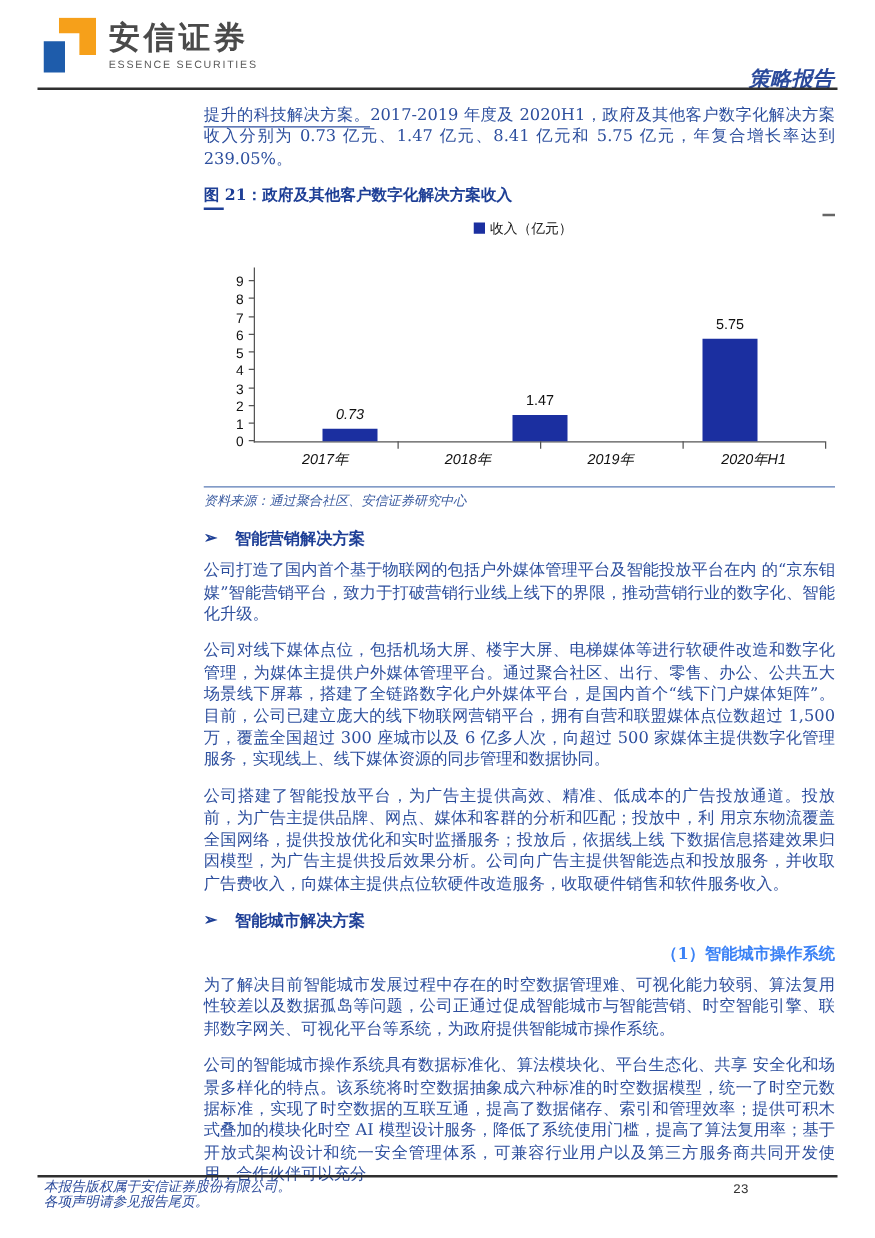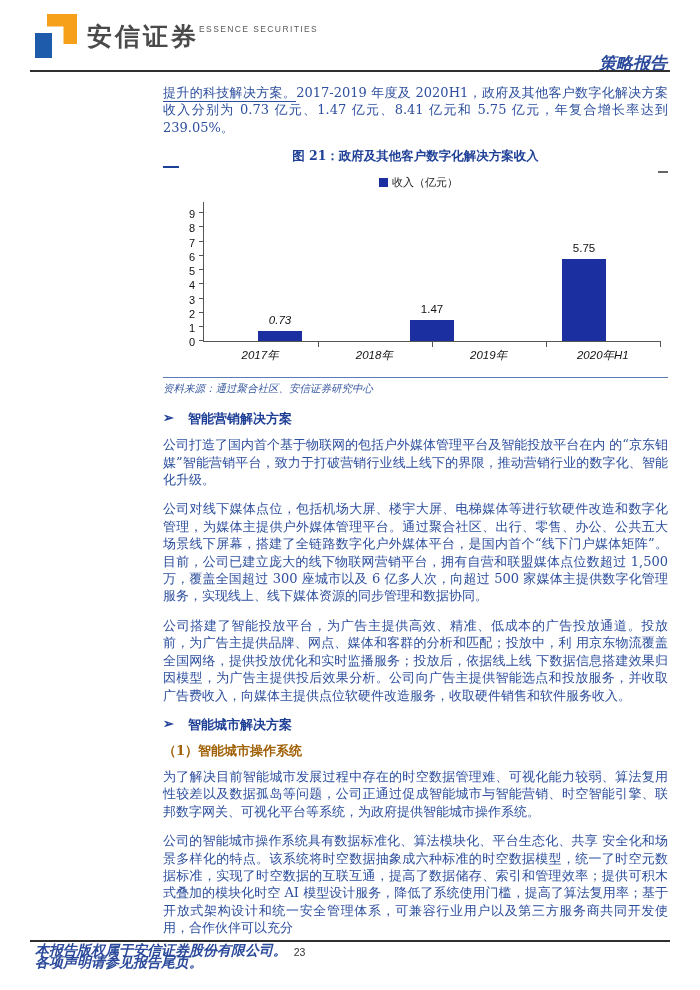--- a/index.html
+++ b/index.html
@@ -12,36 +12,36 @@
   }
   
   .hdr { position:absolute; top:14px; left:35px; display:flex; align-items:center; gap:10px; }
   .logo-mark { position:relative; width:42px; height:44px; }
   .logo-orange {
     position:absolute; top:0; left:12px; width:30px; height:30px;
     background:#f6a01a;
     clip-path:polygon(0 0,100% 0,100% 100%,55% 100%,55% 42%,0 42%);
   }
   .logo-blue { position:absolute; left:0; bottom:0; width:17px; height:25px; background:#1e5cab; }
-  .brand { display:flex; flex-direction:row; }
+  .brand { display:flex; flex-direction:column; }
   .brand-cn { font-family:"Liberation Sans", sans-serif; font-size:25px; font-weight:bold; color:#4a4a4a; letter-spacing:3px; line-height:28px; }
   .brand-en { font-family:"Liberation Sans", sans-serif; font-size:8.5px; color:#5a5a5a; letter-spacing:1.4px; margin-top:2px; }
   .report-type { position:absolute; top:52px; right:33px; font-size:17px; color:#2b4a9b; font-weight:bold; font-style:italic; }
   .hdr-rule { position:absolute; top:70px; left:30px; right:30px; border-bottom:2px solid #2f2f2f; }
   
   .content { position:absolute; top:84px; left:163px; width:505px; }
   p.body-p { font-size:13px; line-height:17.4px; text-align:justify; margin-bottom:12px; }
   .u { border-bottom:1px solid #2d4f9e; padding-bottom:1px; }
-  .fig-title-row { position:relative; margin:2px 0 8px 0;text-align:center; }
+  .fig-title-row { position:relative; margin:2px 0 8px 0; }
   .fig-title { font-size:12.5px; font-weight:bold; color:#1e3f96; }
   .fig-dash-left { position:absolute; left:0; bottom:-3px; width:16px; border-bottom:2px solid #1e3f96; }
   .fig-dash-right { position:absolute; right:0; bottom:-8px; width:10px; border-bottom:2px solid #666; }
   
   .chart { margin:10px 0 4px 0; padding-left:14px; padding-right:8px; font-family:"Liberation Sans", sans-serif; color:#1a1a1a; }
-  .legend { display:flex; justify-content:center; align-items:center; gap:4px; margin-bottom:12px; }
+  .legend { display:flex; justify-content:center; align-items:center; gap:4px; margin-bottom:24px; }
   .legend-swatch { width:9px; height:9px; display:inline-block; }
   .legend-label { font-size:11px; color:#222; }
   .plot { display:flex; }
   .yaxis { position:relative; width:26px; height:140px; }
   .ytick { position:absolute; right:8px; font-size:11px; color:#111; }
   .plot-area {
     position:relative; flex:1; height:140px;
     border-left:1.5px solid #555; border-bottom:1.5px solid #555;
     display:flex; align-items:flex-end;
   }
@@ -49,25 +49,25 @@
   .xtm { position:absolute; bottom:-6px; width:1px; height:6px; background:#555; }
   .col { position:relative; flex:1; height:100%; }
   .bar { position:absolute; bottom:0; left:50%; transform:translateX(-50%); width:44px; }
   .val { position:absolute; left:50%; transform:translateX(-50%); font-size:11.5px; color:#111; white-space:nowrap; }
   .xlabels { display:flex; margin-left:26px; margin-top:6px;font-style:italic; }
   .xlab { flex:1; text-align:center; font-size:11.5px; color:#111; }
   .src-rule { margin-top:14px; border-bottom:1.5px solid #5a7bb5; }
   .src { margin-top:4px; font-size:10.5px; font-style:italic; color:#3a5ba0; margin-bottom:14px; }
   
   .sec-h { display:flex; gap:14px; font-size:13px; font-weight:bold; color:#1e3f96; margin:6px 0 8px 0; }
-  .sub-h { font-size:13px; font-weight:bold; color:#a16207; margin:8px 0 8px 0; }
+  .sub-h { font-size:13px; font-weight:bold; color:#3b82f6; margin:8px 0 8px 0;text-align:right; }
   
   .ftr-rule { position:absolute; top:940px; left:30px; right:30px; border-bottom:2px solid #2f2f2f; }
-  .ftr-left { position:absolute; top:944px; left:35px; font-size:14px; font-style:italic; color:#2b4a9b; line-height:12px; font-weight:bold; }
-  .page-num { position:absolute; top:946px; left:0; width:599px; text-align:center; font-family:Liberation Sans, sans-serif; font-size:10.5px; color:#333; }
+  .ftr-left { position:absolute; top:944px; left:35px; font-size:11px; font-style:italic; color:#2b4a9b; line-height:12px; font-weight:normal; }
+  .page-num { position:absolute; top:946px; left:0; width:599px; text-align:right; font-family:Liberation Mono, monospace; font-size:10.5px; color:#333; }
 </style>
 </head>
 <body>
 
 <div class="page">
 
   <div class="hdr">
     <div class="logo-mark">
       <div class="logo-orange"></div>
       <div class="logo-blue"></div>

